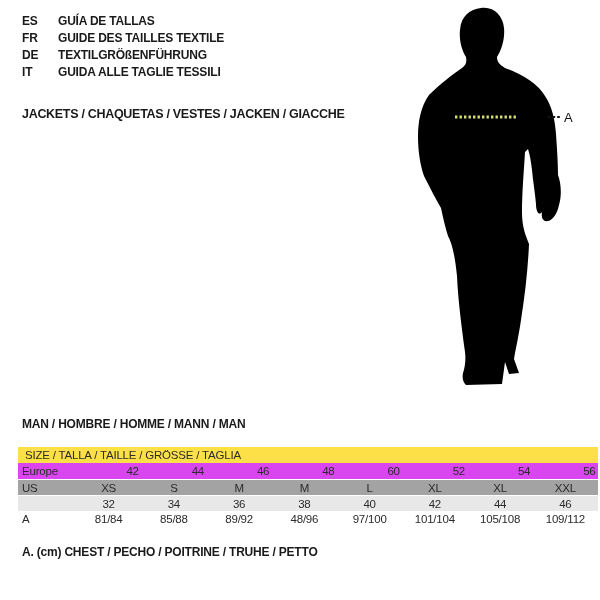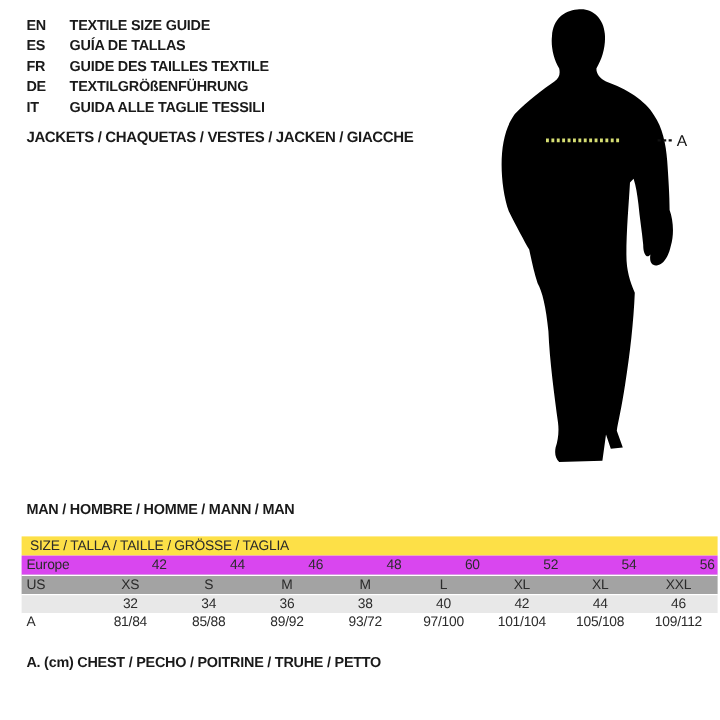--- a/index.html
+++ b/index.html
@@ -27,23 +27,20 @@
   .trow{display:flex;height:16px;line-height:16px;}
   .tlabel{width:58px;padding-left:4px;box-sizing:border-box;}
   .tcell{flex:1;text-align:center;}
   
   .legend{top:545px;left:22px;font-size:12px;font-weight:bold;letter-spacing:-0.2px;}
 </style>
 </head>
 <body>
 
 <div class="abs lang-block">
-  <div class="lang-row">
-    <span class="lang-code">EN</span><span>TEXTILE SIZE GUIDE</span>
-  </div>
   <div class="lang-row">
     <span class="lang-code">ES</span><span>GUÍA DE TALLAS</span>
   </div>
   <div class="lang-row">
     <span class="lang-code">FR</span><span>GUIDE DES TAILLES TEXTILE</span>
   </div>
   <div class="lang-row">
     <span class="lang-code">DE</span><span>TEXTILGRÖßENFÜHRUNG</span>
   </div>
   <div class="lang-row">
@@ -139,21 +136,21 @@
     <div class="tcell">42</div>
     <div class="tcell">44</div>
     <div class="tcell">46</div>
   </div>
 
   <div class="trow" style="background:#ffffff;">
     <div class="tlabel">A</div>
     <div class="tcell">81/84</div>
     <div class="tcell">85/88</div>
     <div class="tcell">89/92</div>
-    <div class="tcell">93/72</div>
+    <div class="tcell">48/96</div>
     <div class="tcell">97/100</div>
     <div class="tcell">101/104</div>
     <div class="tcell">105/108</div>
     <div class="tcell">109/112</div>
   </div>
 </div>
 
 <div class="abs legend">A. (cm) CHEST / PECHO / POITRINE / TRUHE / PETTO</div>
 
 </body></html>

